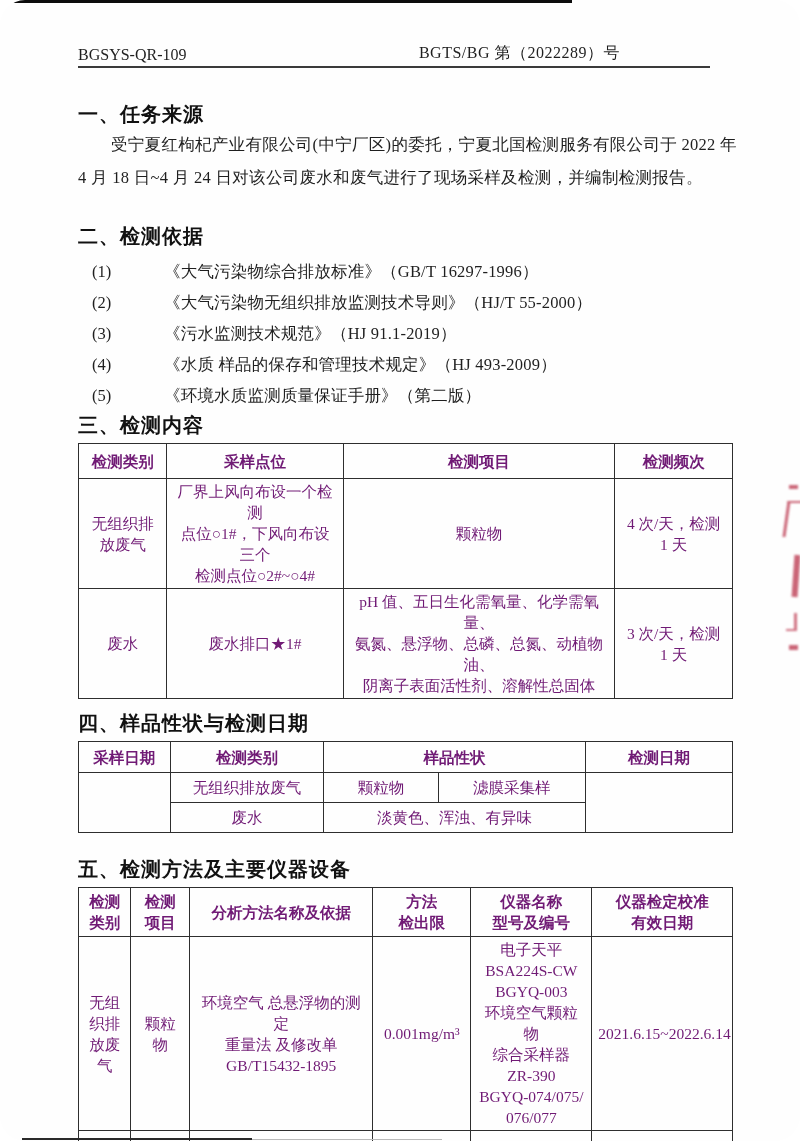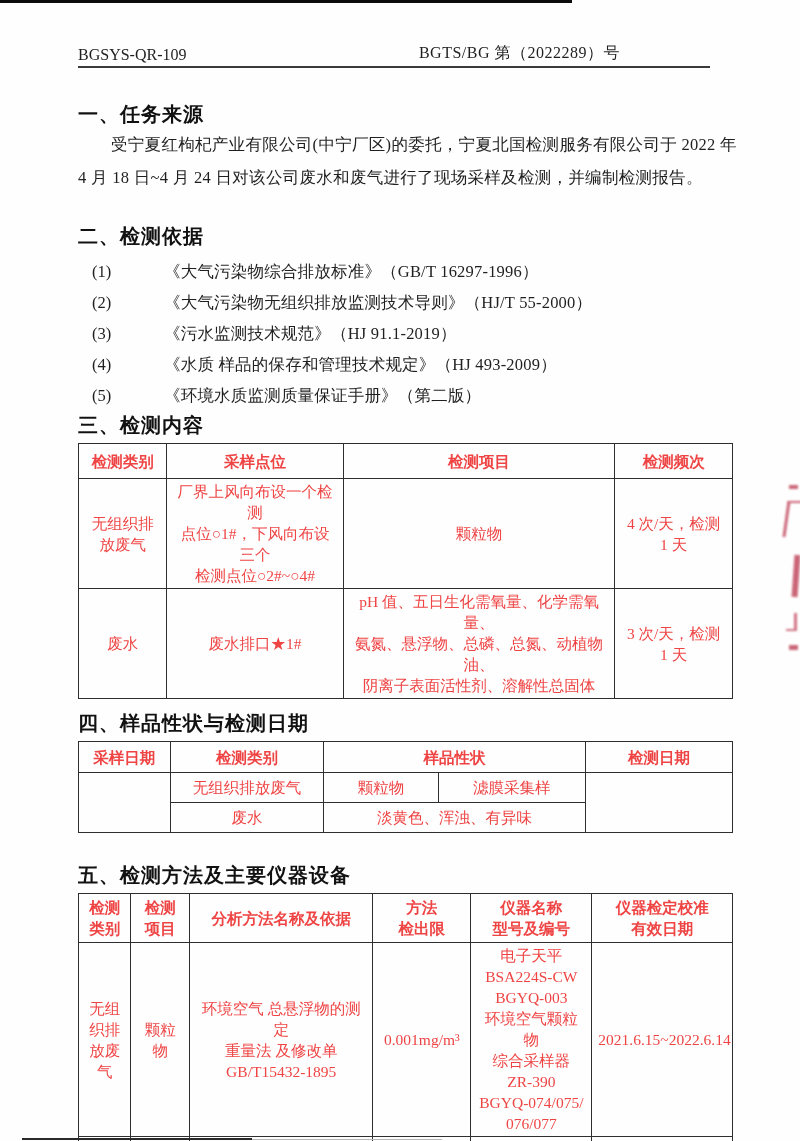--- a/index.html
+++ b/index.html
@@ -3,20 +3,21 @@
 <meta charset="utf-8">
 <style>
   html,body{margin:0;padding:0;background:#ffffff;}
   .page{
     position:relative;
     width:800px;height:1141px;
     background:#fefefe;
     overflow:hidden;
     font-family:"Liberation Serif","DejaVu Serif",serif;
     color:#1f1f1f;
+    border-radius:25px;
   }
   .scan-line-top{position:absolute;top:0;left:0;width:572px;height:3px;background:#0c0c0c;}
   .scan-line-bottom{position:absolute;bottom:1px;left:22px;width:230px;height:2px;background:#2a2a2a;}
   .scan-line-bottom2{position:absolute;bottom:1px;left:252px;width:190px;height:1px;background:#b9b9b9;}
   .content{margin:0 60px 0 78px;width:662px;padding-top:40px;}
   .doc-header{display:flex;align-items:flex-end;height:24px;font-size:16px;}
   .doc-header .left{width:220px;}
   .doc-header .mid{flex:1;text-align:right;letter-spacing:.5px;}
   .doc-header .right{width:120px;}
   .header-rule{width:632px;height:0;border-bottom:2px solid #3a3a3a;margin-top:2px;}
@@ -27,26 +28,26 @@
   }
   .s1-title{margin-top:32px;}
   .para{font-size:16.5px;line-height:33px;text-indent:2em;letter-spacing:.3px;}
   .s2-title{margin-top:28px;}
   .ref-list{margin-top:6px;}
   .ref-item{display:flex;font-size:16.5px;line-height:31px;}
   .ref-num{width:46px;padding-left:14px;}
   .ref-text{flex:1;padding-left:26px;letter-spacing:.2px;}
   .s3-title{margin-top:0;}
   .s4-title{margin-top:10px;}
-  .s5-title{margin-top:28px;}
+  .s5-title{margin-top:22px;}
   table{border-collapse:collapse;width:655px;table-layout:fixed;margin-top:4px;}
   table, td, th{border:1.5px solid #2e2e2e;}
   td,th{
     font-size:15.5px;text-align:center;vertical-align:middle;
-    padding:2px 6px;white-space:pre-line;line-height:21px;color:#ef4444;
+    padding:2px 6px;white-space:pre-line;line-height:21px;color:#701a75;
   }
   th{font-weight:700;}
   .t3 .hrow th{height:30px;}
   .t3 .r1 td{height:53px;}
   .t3 .r2 td{height:61px;}
   .t4 .hrow th{height:26px;}
   .t4 td{height:25px;}
   .t5 .hrow th{height:44px;}
   .t5 .r1 td{height:147px;}
   .t5 .r2 td{height:72px;}

